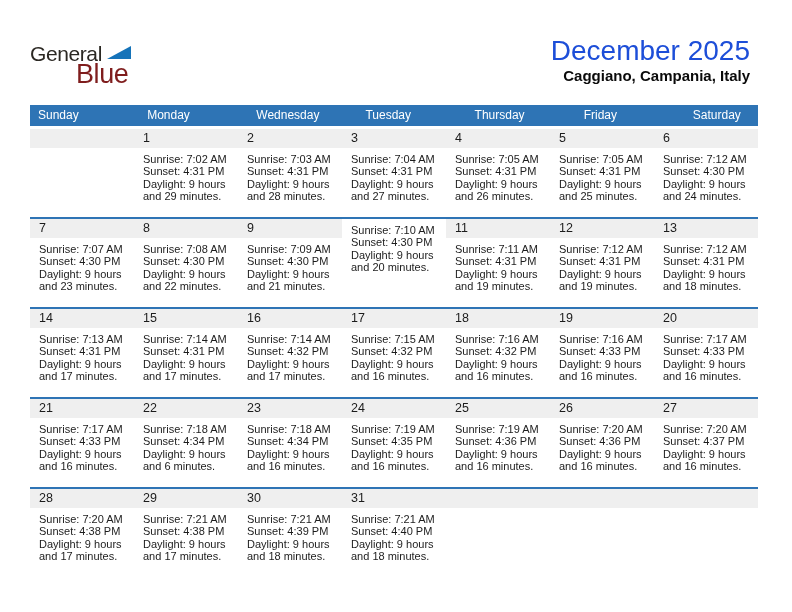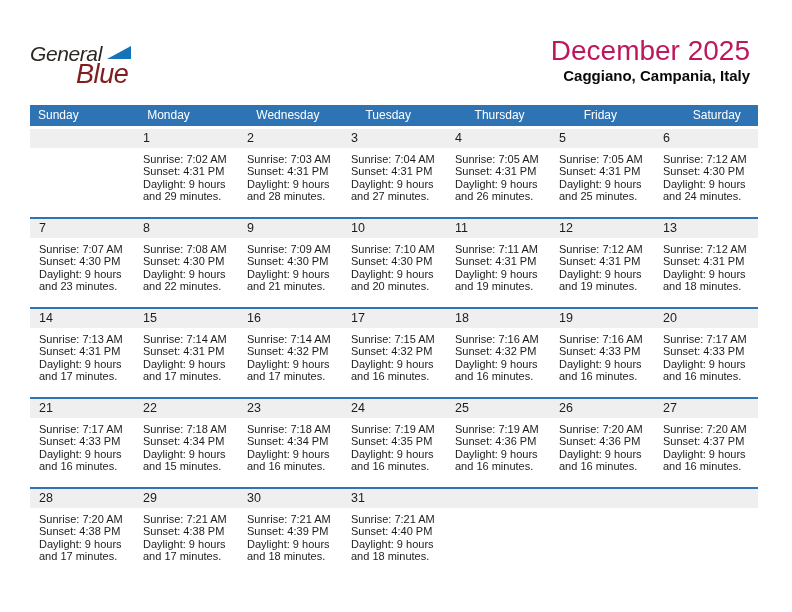--- a/index.html
+++ b/index.html
@@ -15,21 +15,20 @@
     background: #ffffff;
     overflow: hidden;
   }
   
   .logo {
     position: absolute;
     left: 30px;
     top: 40px;
     width: 110px;
     height: 44px;
-    font-style: italic;
   }
   .logo-general {
     position: absolute;
     left: 0;
     top: 3px;
     font-size: 21px;
     letter-spacing: -0.4px;
     color: #2b2823;
     line-height: 1;
   }
@@ -54,21 +53,21 @@
   
   .header-right {
     position: absolute;
     right: 42px;
     top: 36px;
     text-align: right;
   }
   .title {
     font-size: 28px;
     font-weight: 400;
-    color: #be185d;
+    color: #1d4ed8;
     line-height: 1.1;
   }
   .subtitle {
     font-size: 15px;
     font-weight: 700;
     color: #0a0a0a;
   }
   
   .calendar {
     position: absolute;
@@ -233,21 +232,20 @@
           <div class="day-cell">
             <div class="day-number">9</div>
             <div class="day-info">
               <div class="info-line">Sunrise: 7:09 AM</div>
               <div class="info-line">Sunset: 4:30 PM</div>
               <div class="info-line">Daylight: 9 hours</div>
               <div class="info-line">and 21 minutes.</div>
             </div>
           </div>
           <div class="day-cell">
-            <div class="day-number">10</div>
             <div class="day-info">
               <div class="info-line">Sunrise: 7:10 AM</div>
               <div class="info-line">Sunset: 4:30 PM</div>
               <div class="info-line">Daylight: 9 hours</div>
               <div class="info-line">and 20 minutes.</div>
             </div>
           </div>
           <div class="day-cell">
             <div class="day-number">11</div>
             <div class="day-info">
@@ -350,21 +348,21 @@
               <div class="info-line">Daylight: 9 hours</div>
               <div class="info-line">and 16 minutes.</div>
             </div>
           </div>
           <div class="day-cell">
             <div class="day-number">22</div>
             <div class="day-info">
               <div class="info-line">Sunrise: 7:18 AM</div>
               <div class="info-line">Sunset: 4:34 PM</div>
               <div class="info-line">Daylight: 9 hours</div>
-              <div class="info-line">and 15 minutes.</div>
+              <div class="info-line">and 6 minutes.</div>
             </div>
           </div>
           <div class="day-cell">
             <div class="day-number">23</div>
             <div class="day-info">
               <div class="info-line">Sunrise: 7:18 AM</div>
               <div class="info-line">Sunset: 4:34 PM</div>
               <div class="info-line">Daylight: 9 hours</div>
               <div class="info-line">and 16 minutes.</div>
             </div>

